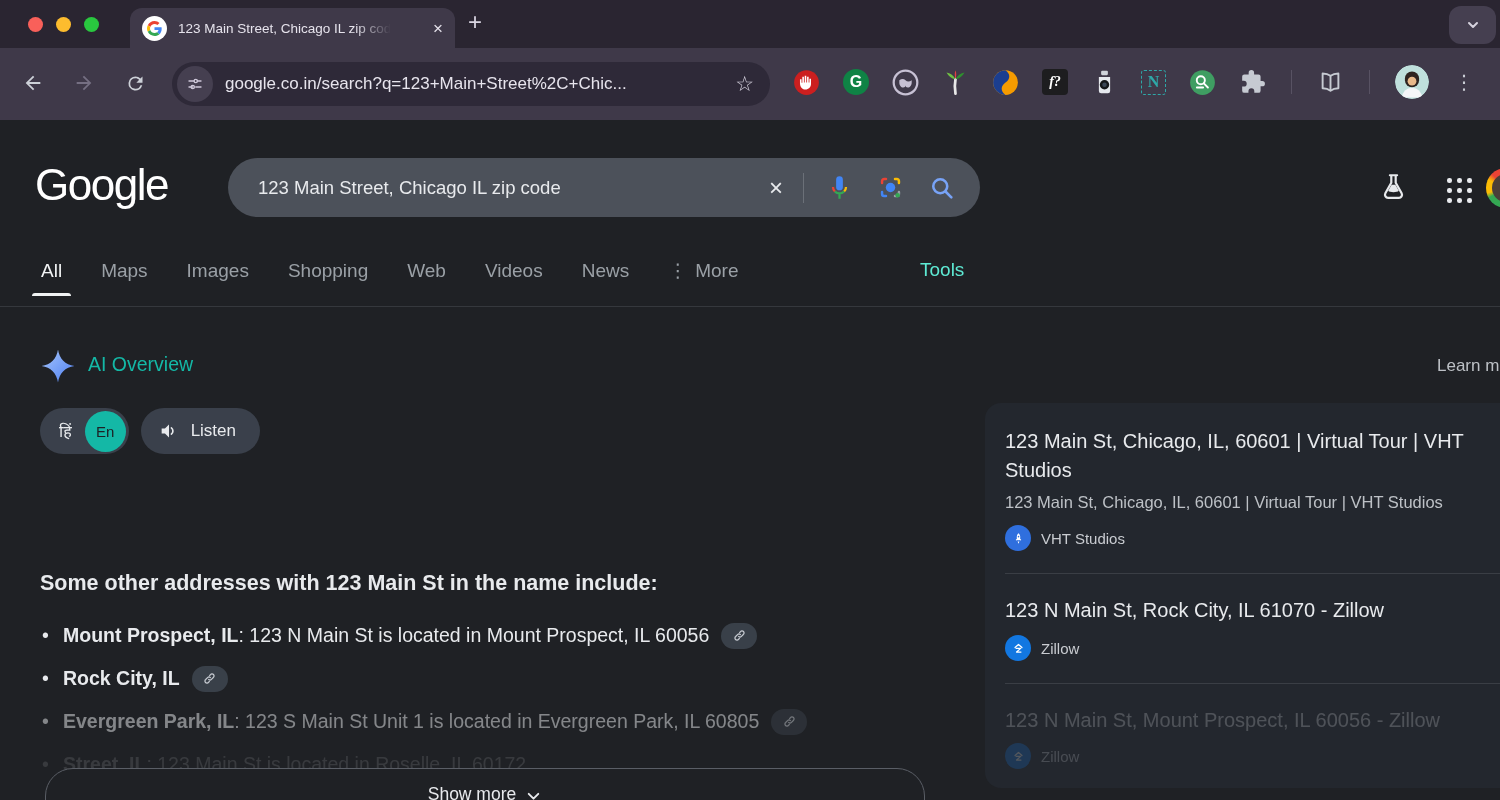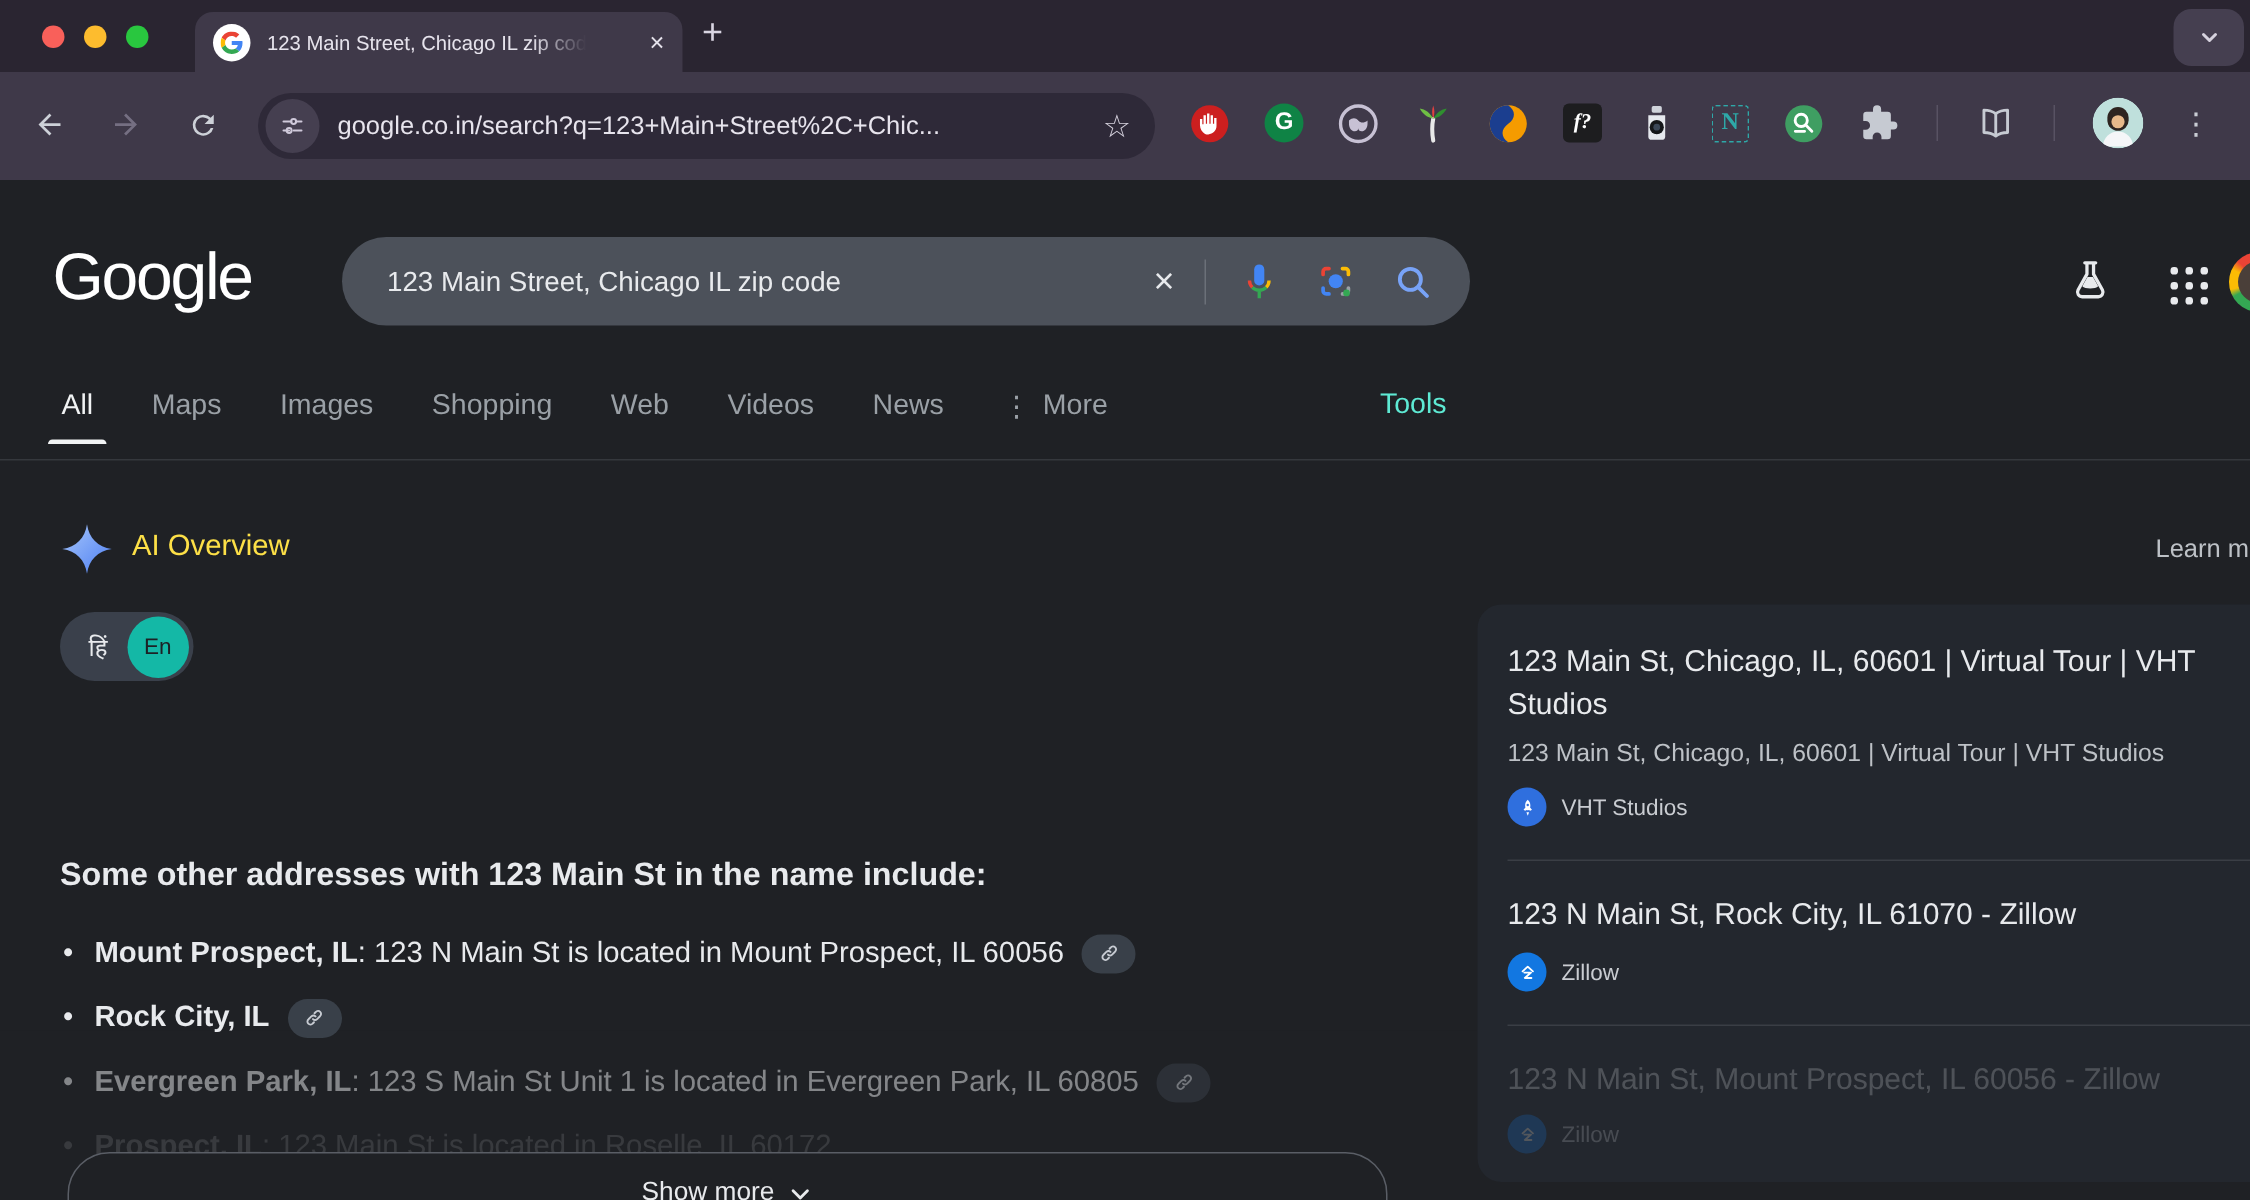--- a/index.html
+++ b/index.html
@@ -74,21 +74,21 @@
     font-size:19px; color:#9aa0a6; }
   .nav-tab { position:relative; white-space:nowrap; }
   .nav-tab.active { color:#f1f3f4; }
   .nav-tab.active::after { content:""; position:absolute; left:-9px; right:-9px; bottom:-14px;
     height:3px; background:#f1f3f4; border-radius:3px 3px 0 0; }
   .nav-more { display:flex; align-items:center; gap:8px; }
   .tools { position:absolute; left:920px; top:139px; font-size:19px; color:#5eead4; }
   .nav-line { position:absolute; left:0; right:0; top:186px; height:1px; background:#35383d; }
 
   .ai-head-ic { position:absolute; left:40px; top:228px; }
-  .ai-title { position:absolute; left:88px; top:233px; font-size:19.5px; font-weight:500; color:#fde047; }
+  .ai-title { position:absolute; left:88px; top:233px; font-size:19.5px; font-weight:500; color:#14b8a6; }
   .learn-more { position:absolute; left:1437px; top:236px; font-size:17px; color:#bdc1c6; white-space:nowrap; }
 
   .pills { position:absolute; left:40px; top:288px; display:flex; gap:12px; }
   .pill { height:46px; border-radius:23px; background:#3a404b; display:flex; align-items:center; }
   .pill-lang { padding:0 3px 0 19px; gap:13px; }
   .lang-hi { font-size:16px; color:#e8eaed; }
   .lang-en { width:41px; height:41px; border-radius:50%; background:#14b8a6; color:#1d2125;
     font-size:15px; font-weight:500; display:flex; align-items:center; justify-content:center; }
   .pill-listen { padding:0 24px 0 17px; gap:11px; }
   .listen-label { font-size:17px; color:#e8eaed; }
@@ -340,20 +340,27 @@
         </svg>
     </span>
     <span class="ai-title">AI Overview</span>
     <span class="learn-more">Learn more</span>
 
     <div class="pills">
       <div class="pill pill-lang">
         <span class="lang-hi">हिं</span>
         <span class="lang-en">En</span>
       </div>
+      <div class="pill pill-listen">
+        <svg width="22" height="22" viewBox="0 0 24 24">
+            <path d="M4 9.3v5.4h3.6L12 19V5L7.6 9.3H4z" fill="#e8eaed"></path>
+            <path d="M14.6 8.6a4.3 4.3 0 0 1 0 6.8" stroke="#e8eaed" stroke-width="1.8" fill="none" stroke-linecap="round"></path>
+          </svg>
+        <span class="listen-label">Listen</span>
+      </div>
     </div>
 
 
     <div class="subheading">Some other addresses with 123 Main St in the name include:</div>
 
     <ul class="bullets">
       <li>
         <span class="b-dot">•</span>
         <span class="b-city">Mount Prospect, IL</span>
         <span class="b-rest">: 123 N Main St is located in Mount Prospect, IL 60056</span>
@@ -380,21 +387,21 @@
         <span class="b-rest">: 123 S Main St Unit 1 is located in Evergreen Park, IL 60805</span>
         <span class="chip">
             <svg width="15" height="15" viewBox="0 0 24 24" fill="none" stroke="#c7cbd2" stroke-width="2" stroke-linecap="round">
               <path d="M10.6 13.4a3.2 3.2 0 0 0 4.5 0l3-3a3.2 3.2 0 1 0-4.5-4.5l-1.3 1.3"></path>
               <path d="M13.4 10.6a3.2 3.2 0 0 0-4.5 0l-3 3a3.2 3.2 0 1 0 4.5 4.5l1.3-1.3"></path>
             </svg>
           </span>
       </li>
       <li class="dim-12">
         <span class="b-dot">•</span>
-        <span class="b-city">Prospect, IL</span>
+        <span class="b-city">Street, IL</span>
         <span class="b-rest">: 123 Main St is located in Roselle, IL 60172</span>
       </li>
     </ul>
 
     <div class="show-more">
       <span>Show more</span>
       <svg width="17" height="17" viewBox="0 0 16 16" style="margin-top:4px">
           <path d="M3.5 5.5 8 10l4.5-4.5" stroke="#e8eaed" stroke-width="1.8" fill="none" stroke-linecap="round" stroke-linejoin="round"></path>
         </svg>
     </div>

